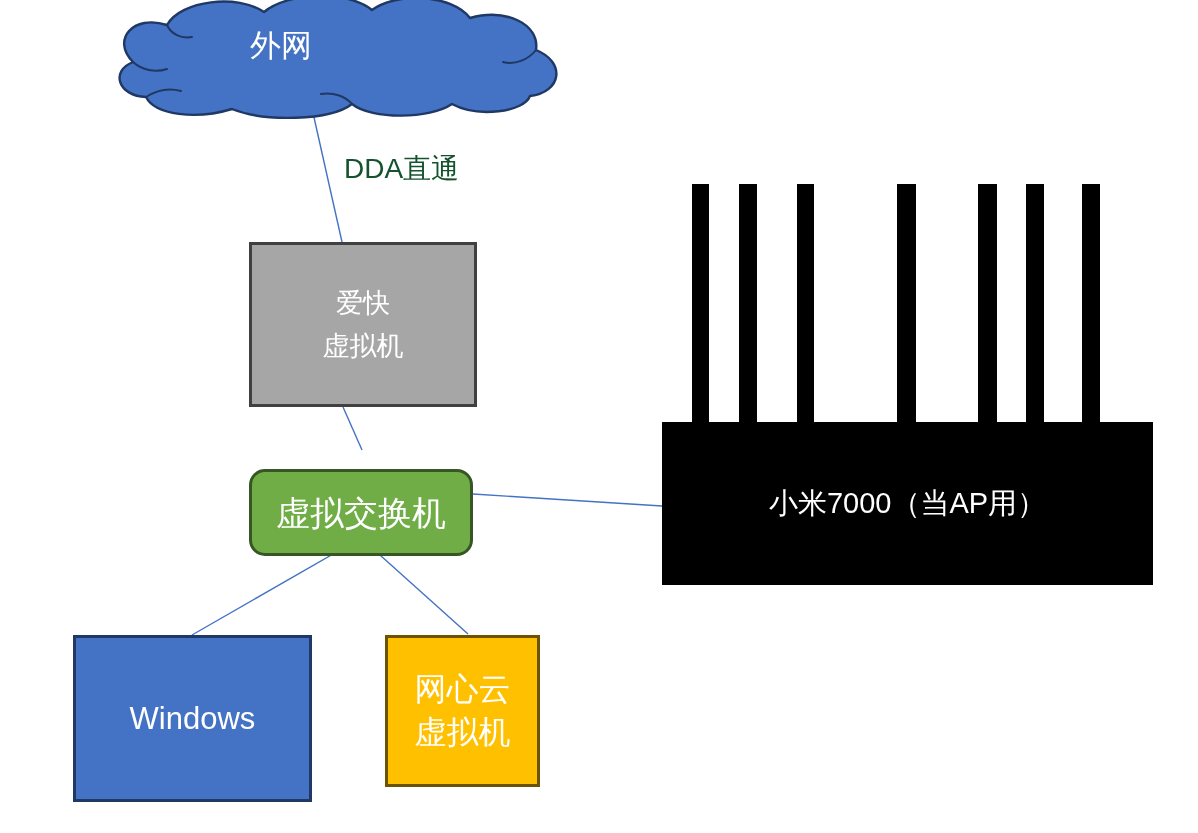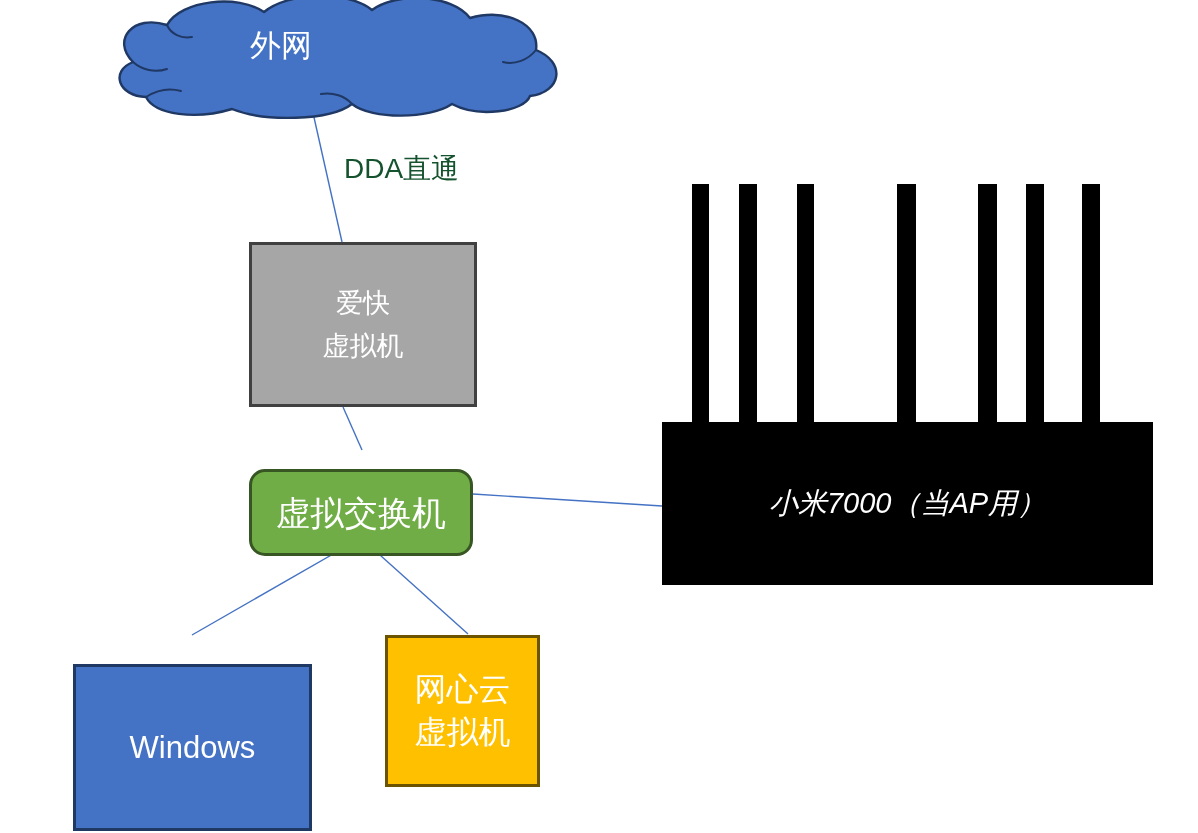--- a/index.html
+++ b/index.html
@@ -54,32 +54,32 @@
     left: 249px; top: 450px; width: 224px; height: 87px;
     background: #70AD47;
     border: 3px solid #375623;
     border-radius: 16px;
     font-size: 34px; line-height: 40px; margin-top: 19px;
   }
   #windows-box {
     left: 73px; top: 635px; width: 239px; height: 167px;
     background: #4472C4;
     border: 3px solid #1F3864;
-    font-size: 31px; line-height: 45px; margin-top: 29px;
+    font-size: 31px; line-height: 45px;
   }
   #wangxin-box {
     left: 385px; top: 635px; width: 155px; height: 152px;
     background: #FFC000;
     border: 3px solid #6B5300;
     font-size: 32px; line-height: 43px;
   }
   #router-body {
     left: 662px; top: 422px; width: 491px; height: 163px;
     background: #000000;
-    font-size: 29px; line-height: 37px; font-style: italic;
+    font-size: 29px; line-height: 37px;
   }
   .antenna {
     position: absolute;
     top: 184px;
     height: 242px;
     background: #000000;
   }
 </style>
 </head>
 <body>

